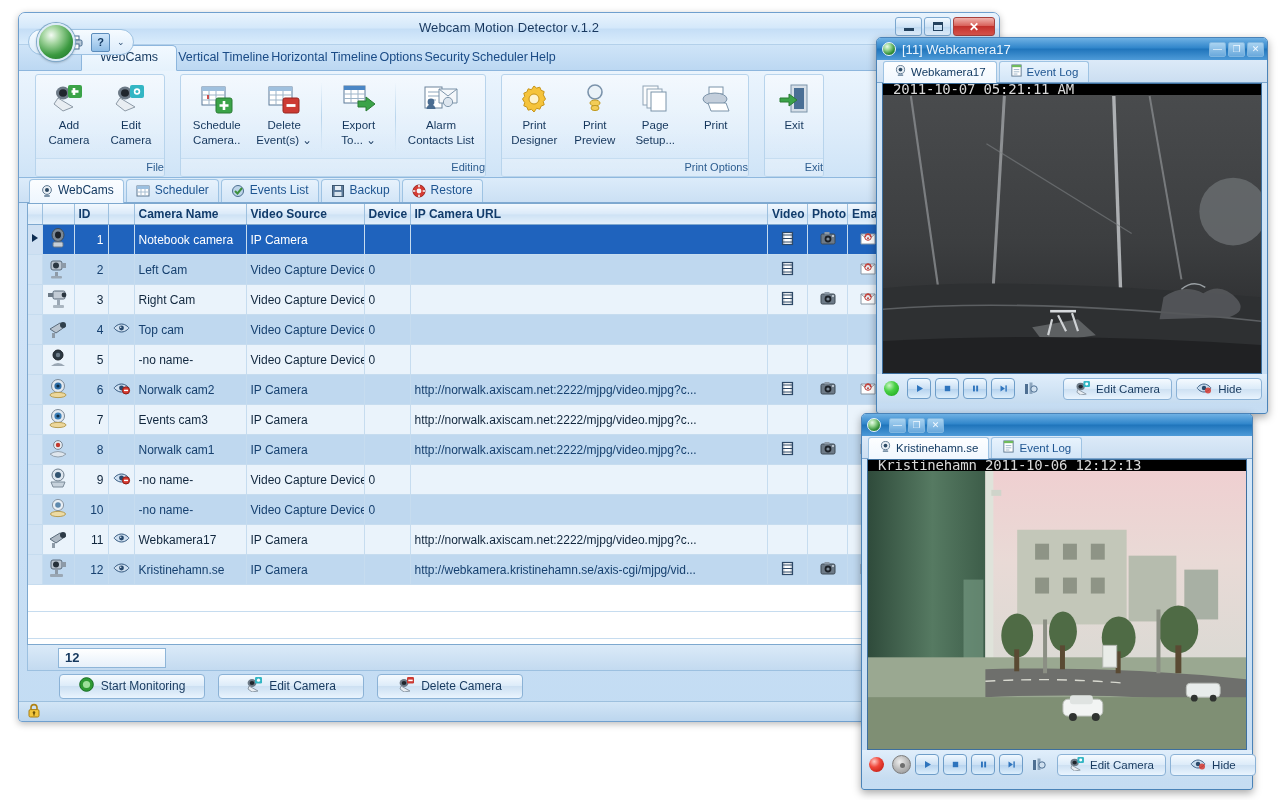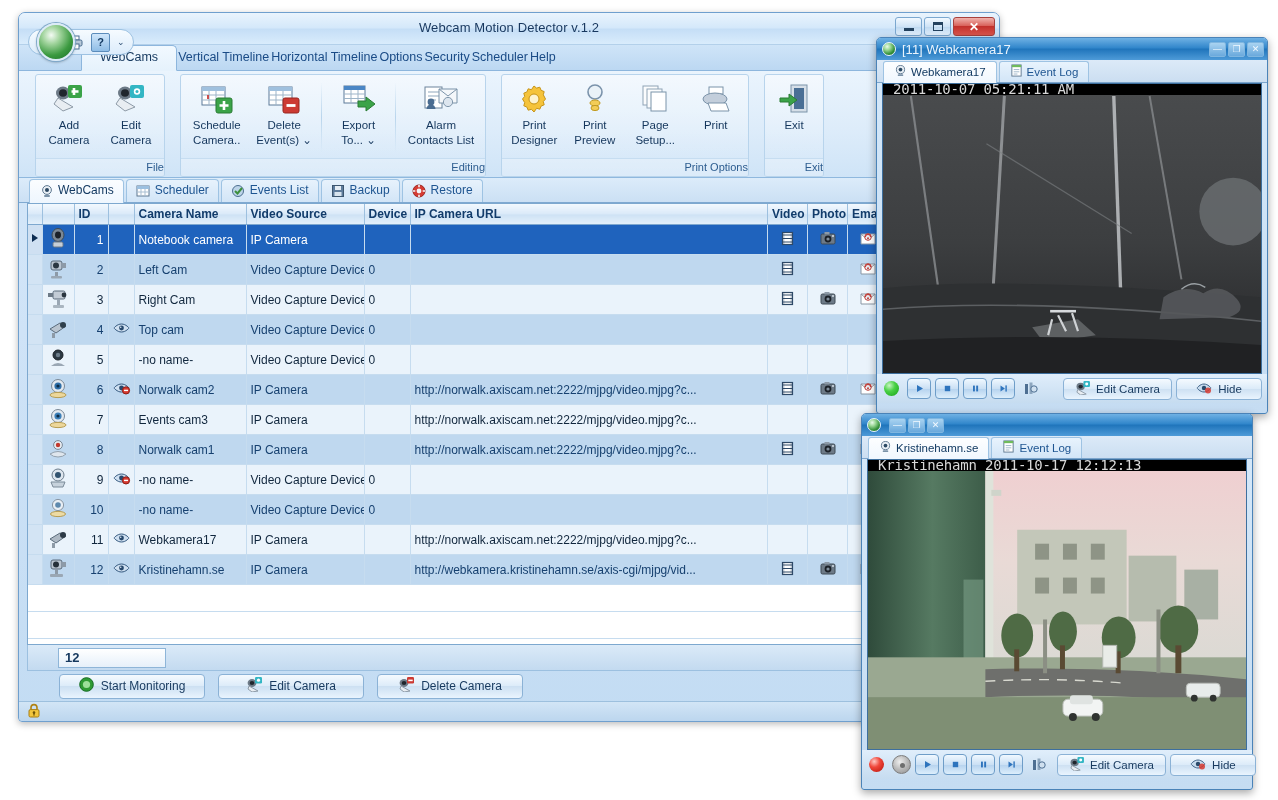--- a/index.html
+++ b/index.html
@@ -1217,21 +1217,21 @@
           <svg width="13" height="13" viewBox="0 0 14 14">
               <rect x="2" y="1" width="10" height="12" fill="#fff" stroke="#5f7991"></rect>
               <rect x="2" y="1" width="10" height="2.4" fill="#6fbb5c"></rect>
               <path d="M4 6h6M4 8.4h6M4 10.8h4" stroke="#9db4c8"></path>
             </svg>
         </span>
         <span>Event Log</span>
       </div>
     </div>
     <div class="video" style="margin:0 5px;height:291px;background:#cfd8cc;">
-      <div class="vstamp">Kristinehamn 2011-10-17 12:12:13</div>
+      <div class="vstamp">Kristinehamn 2011-10-06 12:12:13</div>
       <svg width="100%" height="100%" viewBox="0 0 380 290" preserveAspectRatio="none" style="position:absolute;inset:0">
         <defs>
           <linearGradient id="sky2" x1="0" y1="0" x2="0" y2="1">
             <stop offset="0" stop-color="#f0ced0"></stop>
               <stop offset="0.35" stop-color="#e9dad6"></stop>
               <stop offset="1" stop-color="#cfd9d2"></stop>
           </linearGradient>
           <linearGradient id="bld" x1="0" y1="0" x2="1" y2="0">
             <stop offset="0" stop-color="#2f4b3b"></stop>
               <stop offset="0.55" stop-color="#567a62"></stop>

